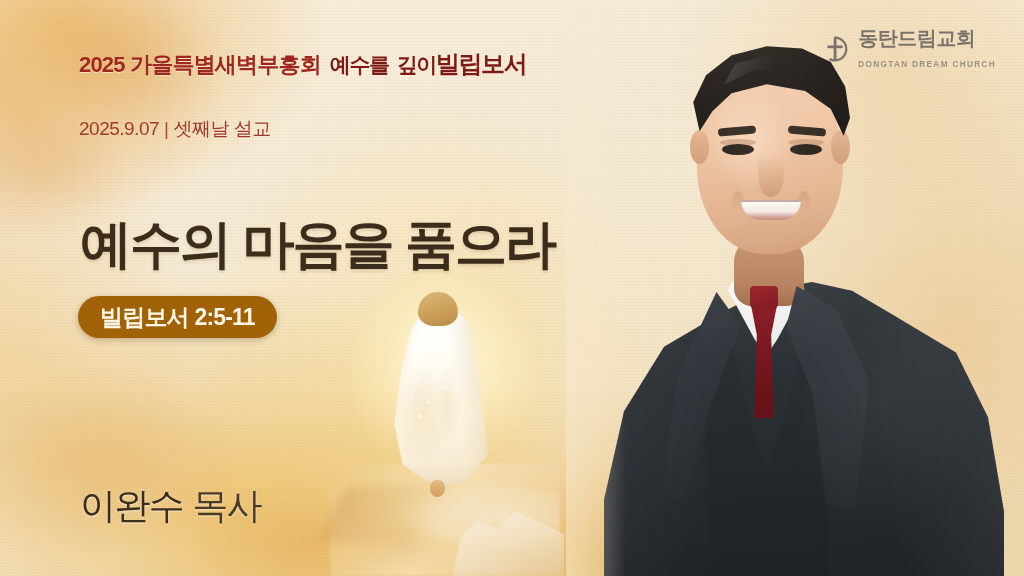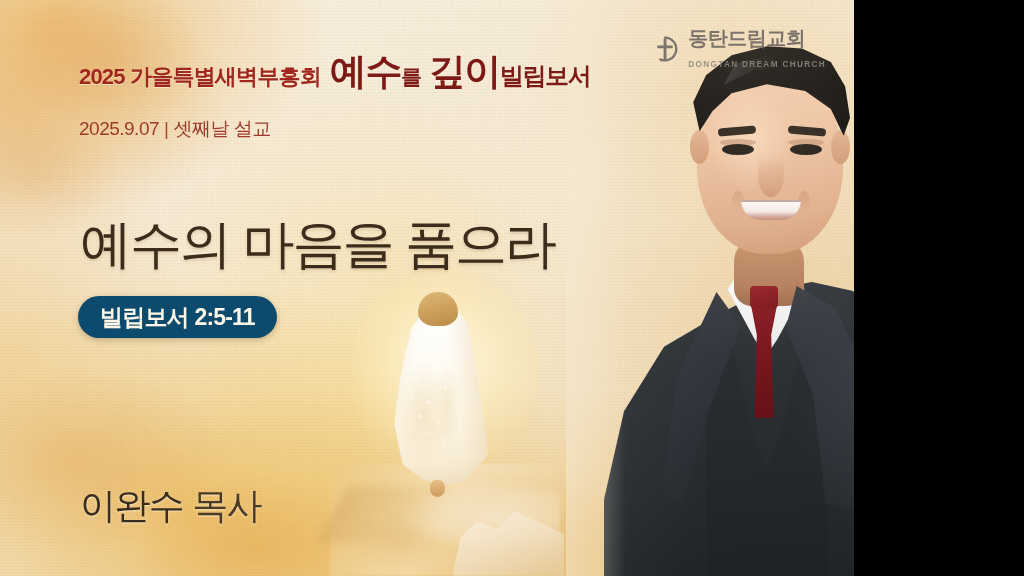--- a/index.html
+++ b/index.html
@@ -1,19 +1,19 @@
 <!DOCTYPE html>
 <html><head>
 <meta charset="utf-8">
 <style>
   html,body{margin:0;padding:0;background:#000;}
   *{box-sizing:border-box;}
   .stage{
     position:relative;
-    width:854px;height:576px;
+    width:1024px;height:576px;
     overflow:hidden;
     font-family:"Liberation Sans","DejaVu Sans",sans-serif;
     background:#f3e6cd;
   }
 
   
   .bg-base{
     position:absolute;inset:0;
     background:
       radial-gradient(ellipse 380px 260px at 6% 4%,   rgba(233,170,68,.60) 0%, rgba(233,170,68,.22) 45%, rgba(233,170,68,0) 72%),
@@ -238,47 +238,47 @@
   }
   .eyebrow-a{
     font-size:22px;font-weight:700;color:#a0271d;letter-spacing:-.8px;
     text-shadow:0 1px 0 rgba(255,248,228,.55);
   }
   .eyebrow-b{
     font-size:27px;font-weight:700;color:#7e1a16;letter-spacing:-1.4px;
     font-family:"DejaVu Serif","Liberation Serif",serif;
     text-shadow:0 1px 0 rgba(255,248,228,.45);
   }
-  .eyebrow-b .big{font-size:37px;}
+  .eyebrow-b .big{font-size:21px;}
   .eyebrow-b .sm{font-size:21px;}
   .eyebrow-b .md{font-size:24px;}
 
   .meta{
     position:absolute;left:79px;top:116px;
     font-size:19px;font-weight:500;color:#9d3a2c;letter-spacing:-.5px;white-space:nowrap;
   }
   .meta .bar{color:#b4462f;margin:0 5px;font-weight:400;}
 
   .kicker{
     position:absolute;left:78px;top:157px;
     font-size:44px;font-weight:700;color:#8f1f1c;letter-spacing:-1.6px;line-height:1;
     text-shadow:0 2px 2px rgba(120,70,40,.16);
   }
 
   .headline{
     position:absolute;left:80px;top:216px;
-    font-size:52px;font-weight:400;color:#3b2c1c;letter-spacing:-2px;line-height:1.08;white-space:nowrap;
+    font-size:52px;font-weight:700;color:#3b2c1c;letter-spacing:-2px;line-height:1.08;white-space:nowrap;
     text-shadow:0 2px 3px rgba(120,80,40,.18);
   }
 
   .verse-pill{
     position:absolute;left:78px;top:296px;
     display:inline-flex;align-items:center;justify-content:center;
     height:42px;padding:0 22px;border-radius:21px;
-    background:#0c4a6e;
+    background:#a16207;
     color:#fdf6e6;font-size:23px;font-weight:700;letter-spacing:-.8px;white-space:nowrap;
     box-shadow:0 2px 6px rgba(70,45,18,.28);
   }
 
   .speaker{
     position:absolute;left:80px;top:482px;
     font-size:36px;letter-spacing:-1.6px;color:#3a2d1e;white-space:nowrap;
     text-shadow:0 1px 2px rgba(255,250,230,.6);
   }
   .speaker .nm{font-weight:400;text-align:right;}

